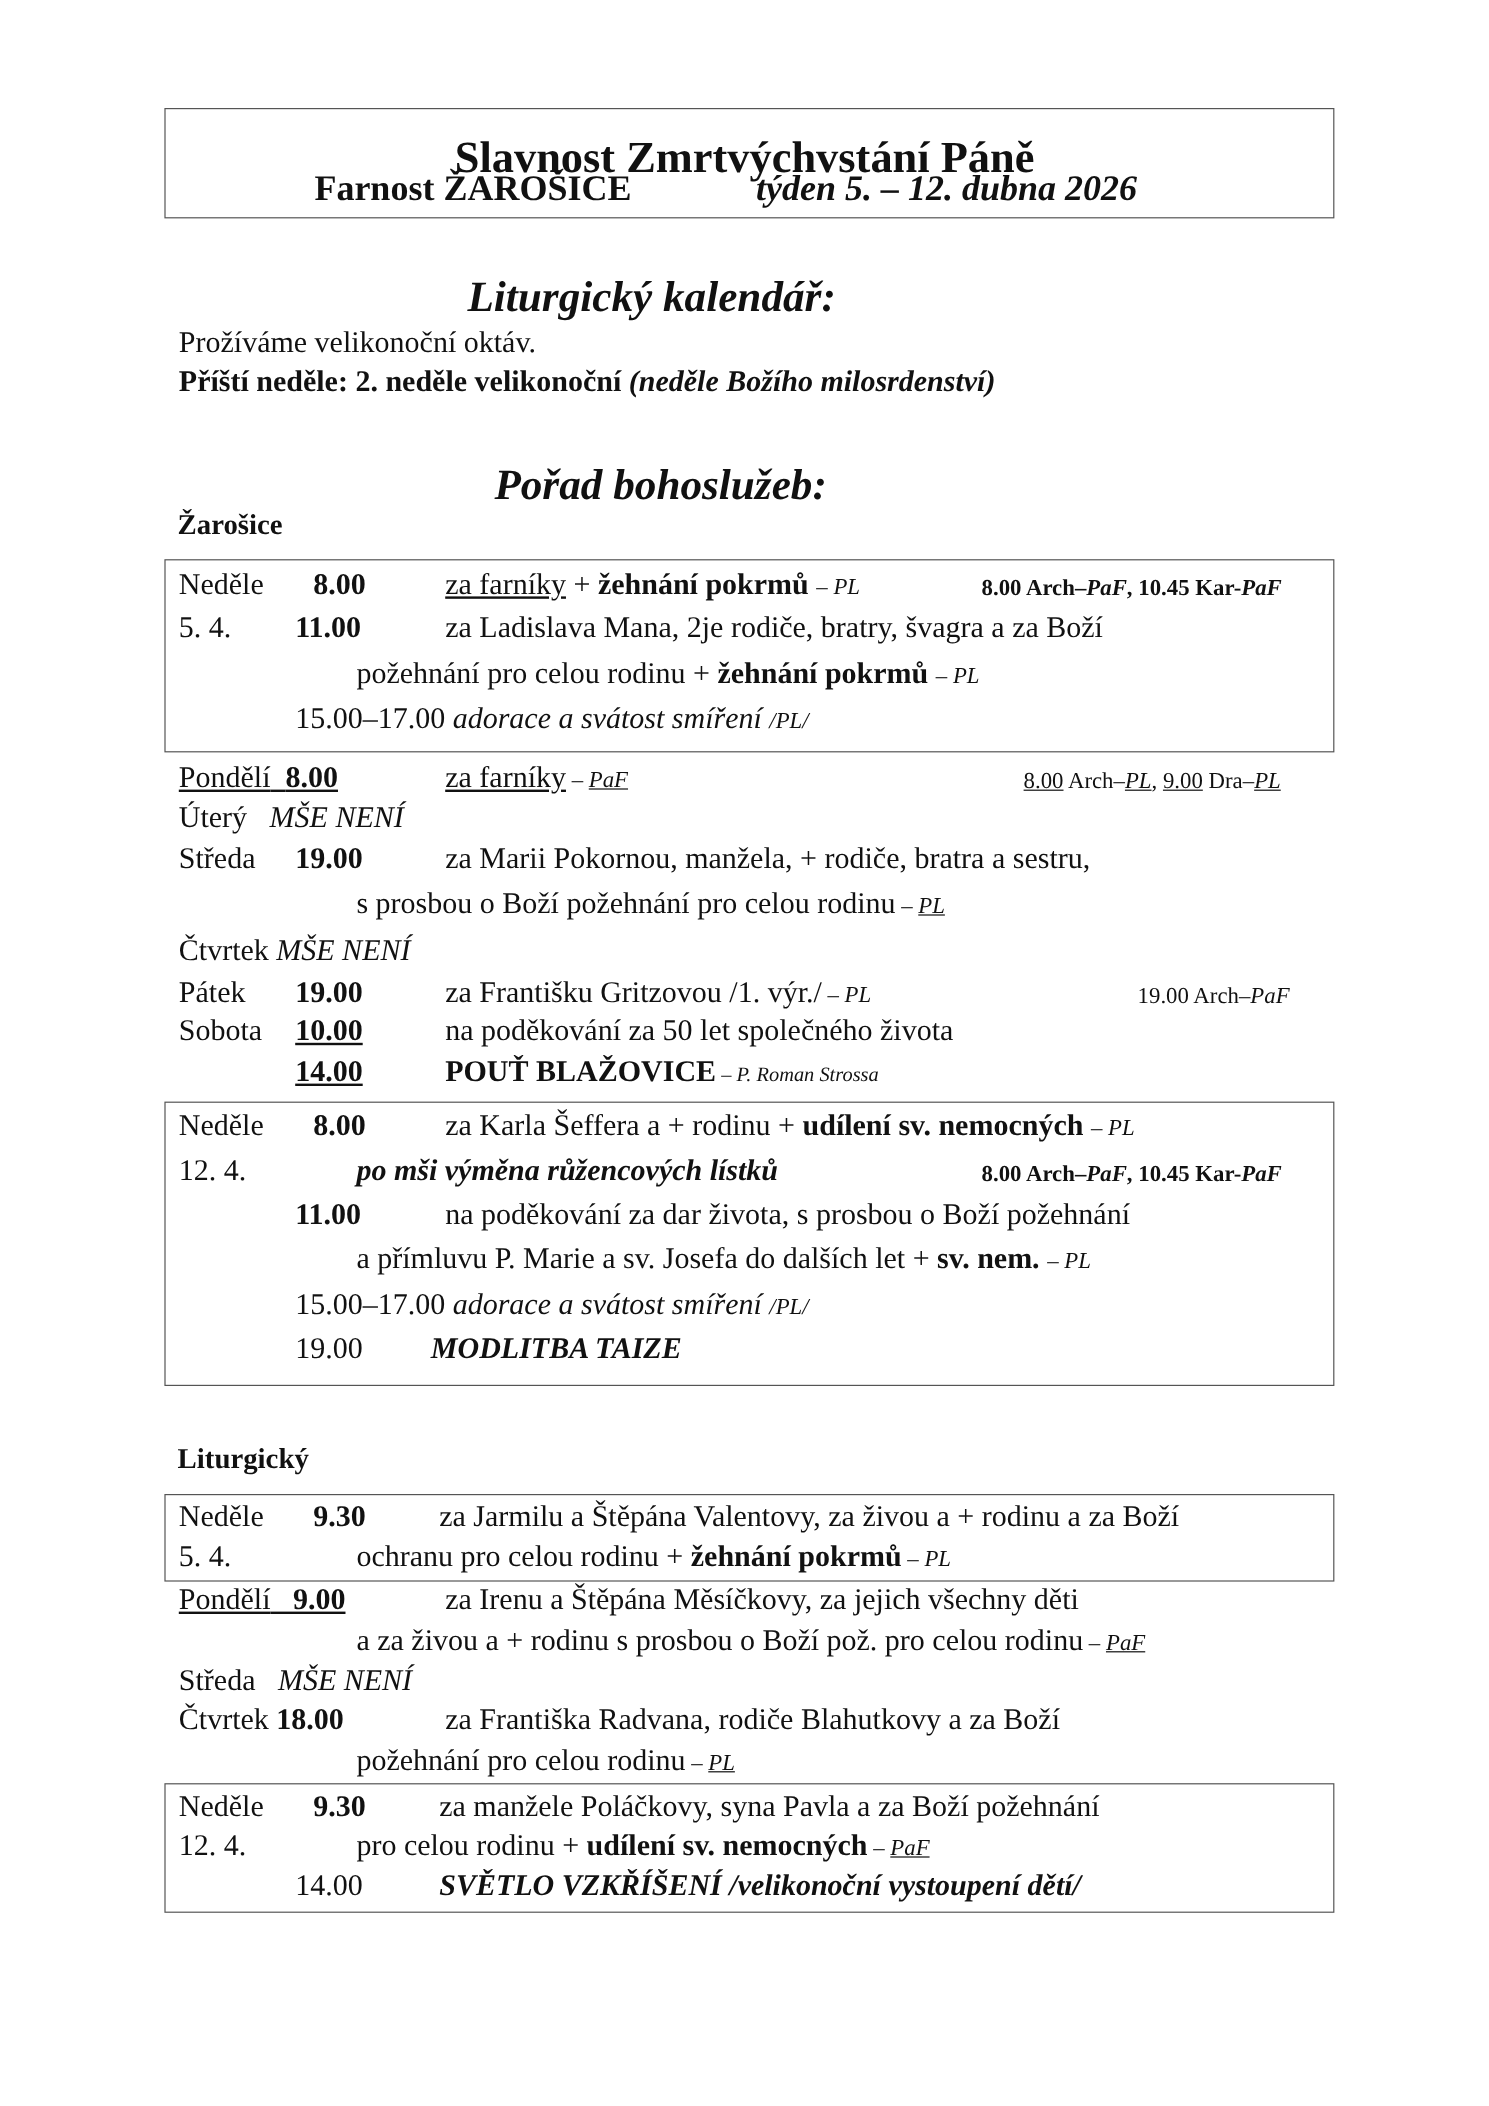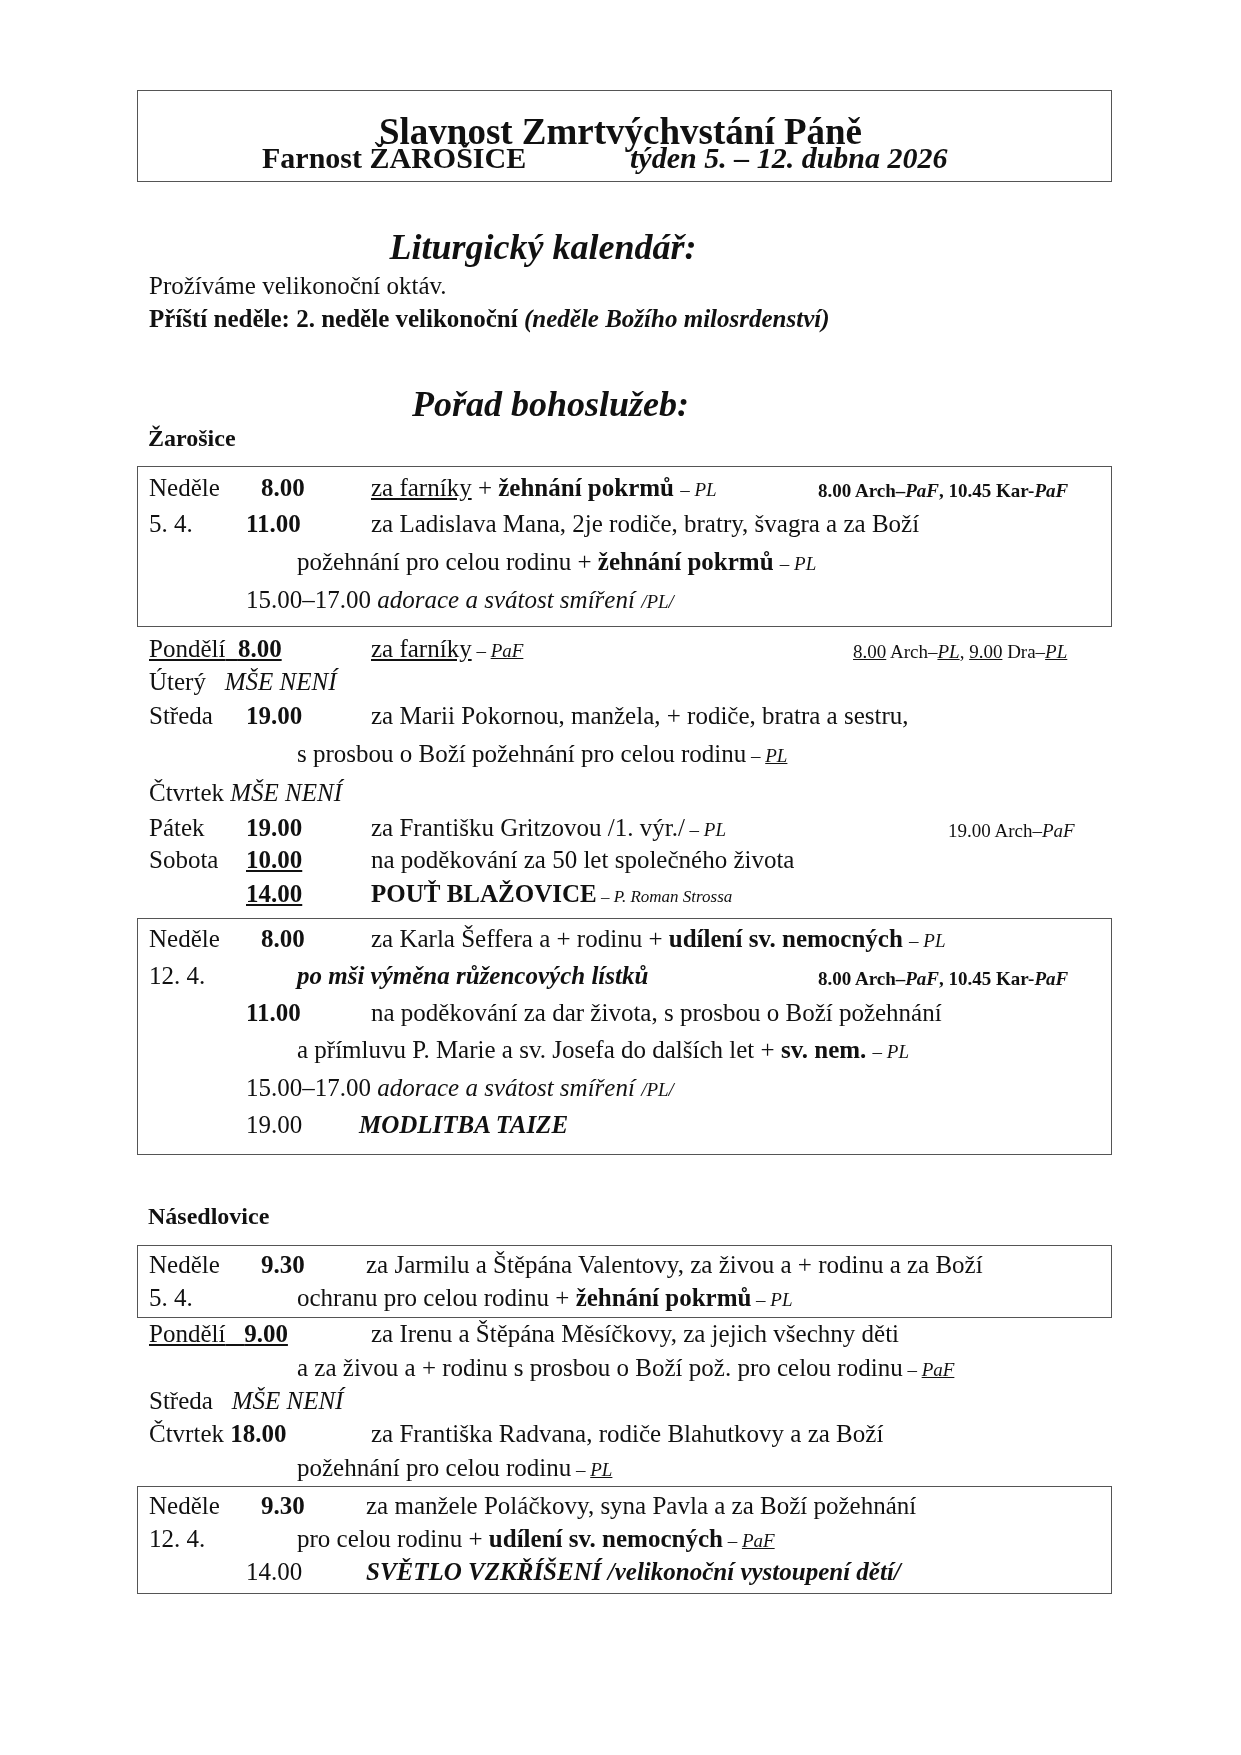--- a/index.html
+++ b/index.html
@@ -120,21 +120,21 @@
   <span class="i sm"> – PL</span>
 </div>
 <div class="abs line" style="left:246px;top:1074px;">
   <span>15.00–17.00</span>
   <span class="i">adorace a svátost smíření</span>
   <span class="i sm">/PL/</span>
 </div>
 <div class="abs line" style="left:246px;top:1111px;">19.00</div>
 <div class="abs line b i" style="left:359px;top:1111px;">MODLITBA TAIZE</div>
 
-<div class="abs place" style="left:148px;top:1203px;">Násedlovice</div>
+<div class="abs place" style="left:148px;top:1203px;">Liturgický</div>
 
 <div class="box" style="left:137px;top:1245px;width:975px;height:73px;"></div>
 <div class="abs line" style="left:149px;top:1251px;">Neděle</div>
 <div class="abs line b" style="left:261px;top:1251px;">9.30</div>
 <div class="abs line" style="left:366px;top:1251px;">za Jarmilu a Štěpána Valentovy, za živou a + rodinu a za Boží</div>
 <div class="abs line" style="left:149px;top:1284px;">5. 4.</div>
 <div class="abs line" style="left:297px;top:1284px;">
   <span>ochranu pro celou rodinu</span>
   <span>+</span>
   <span class="b">žehnání pokrmů</span><span class="i sm"> – PL</span>

